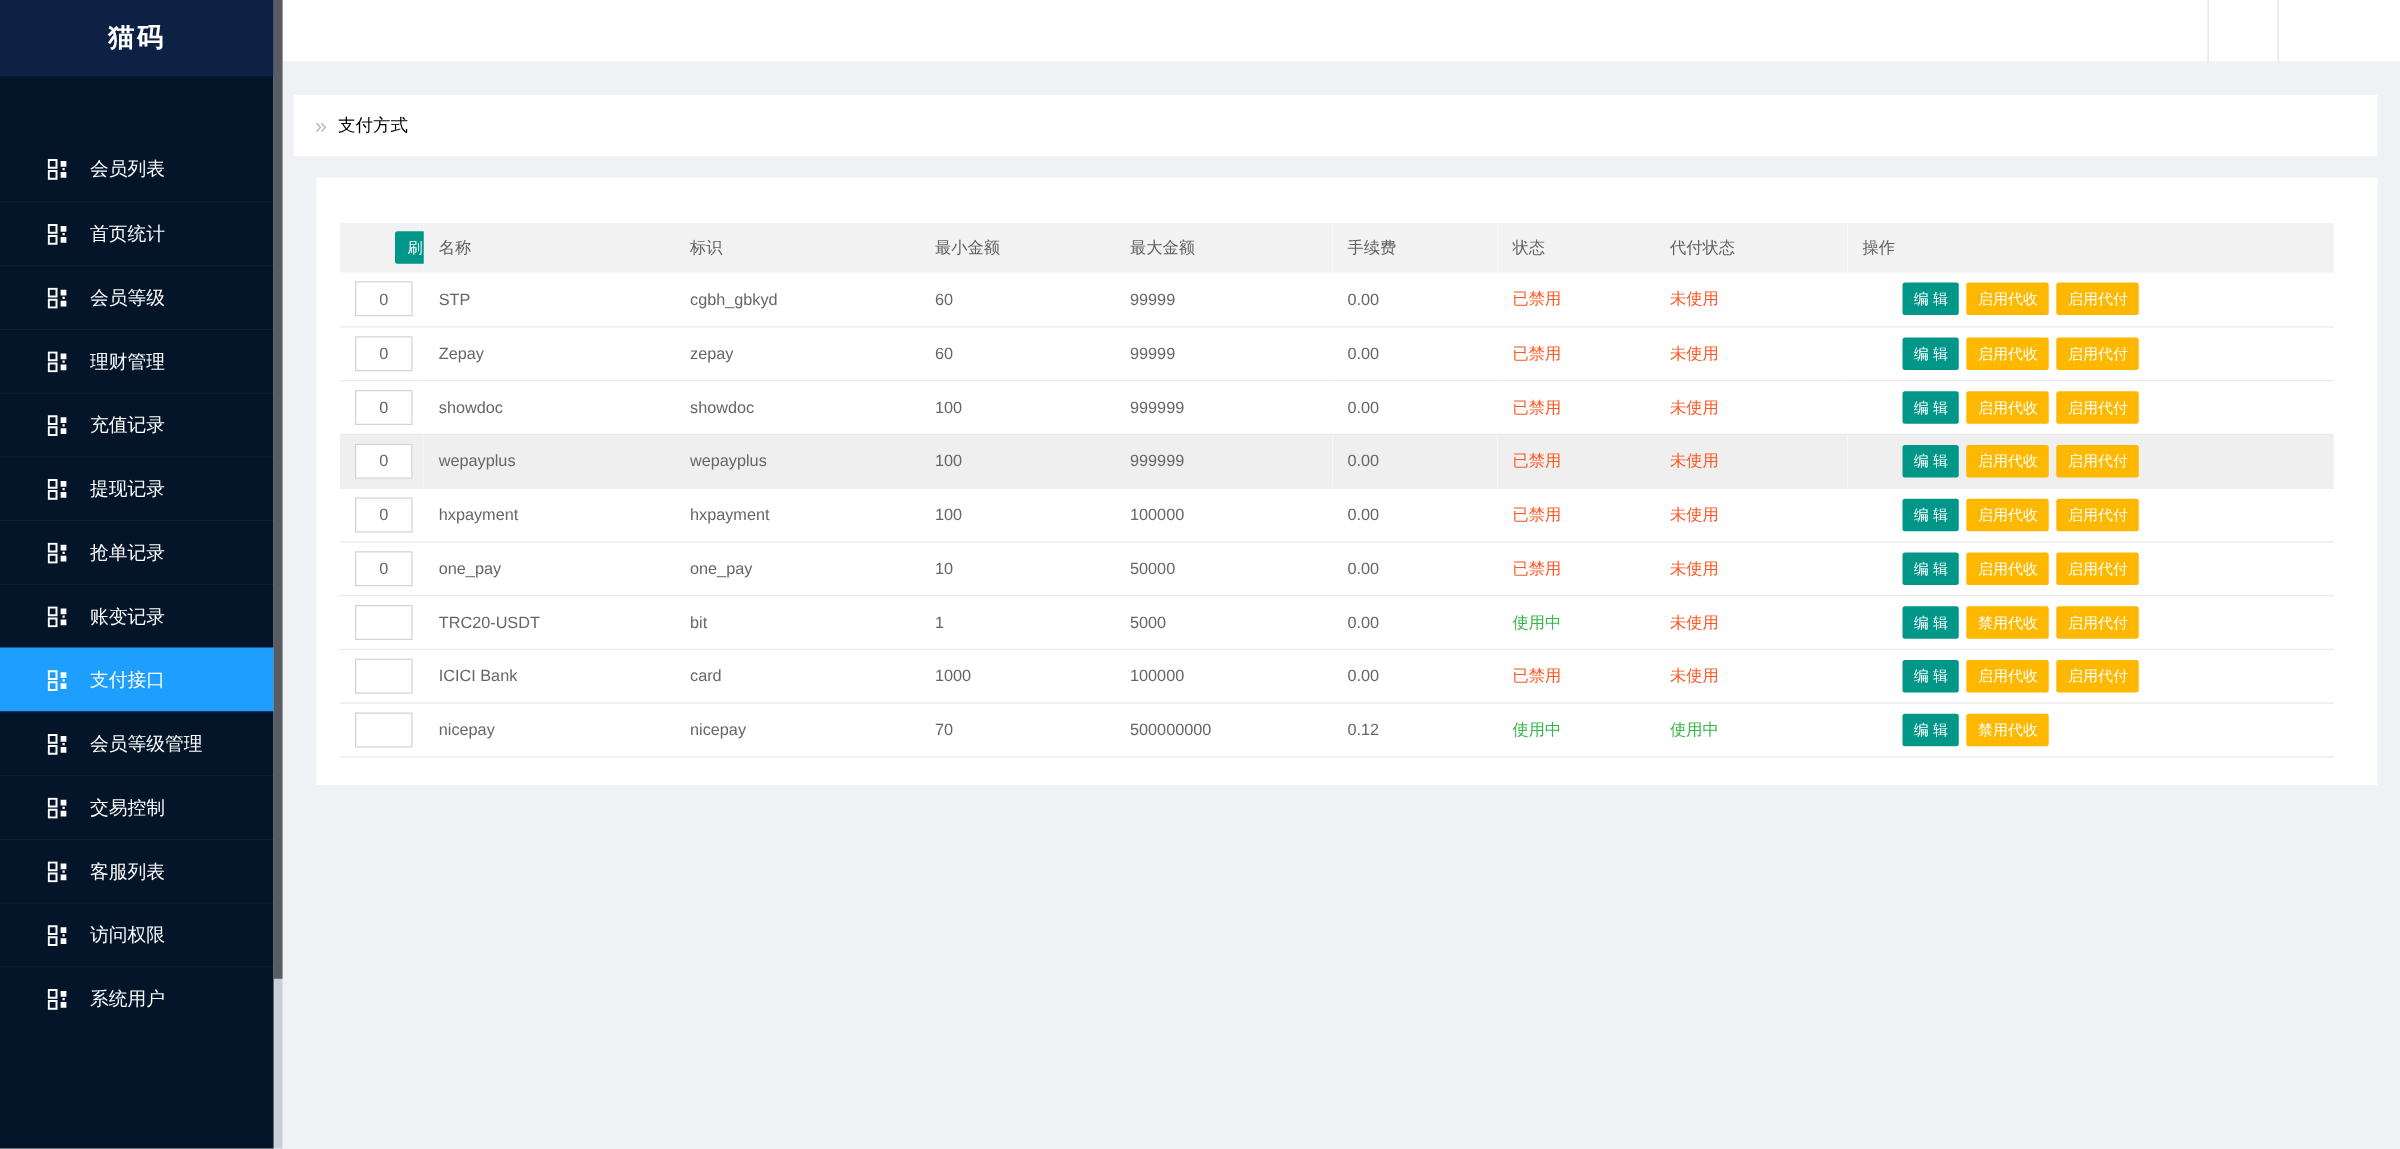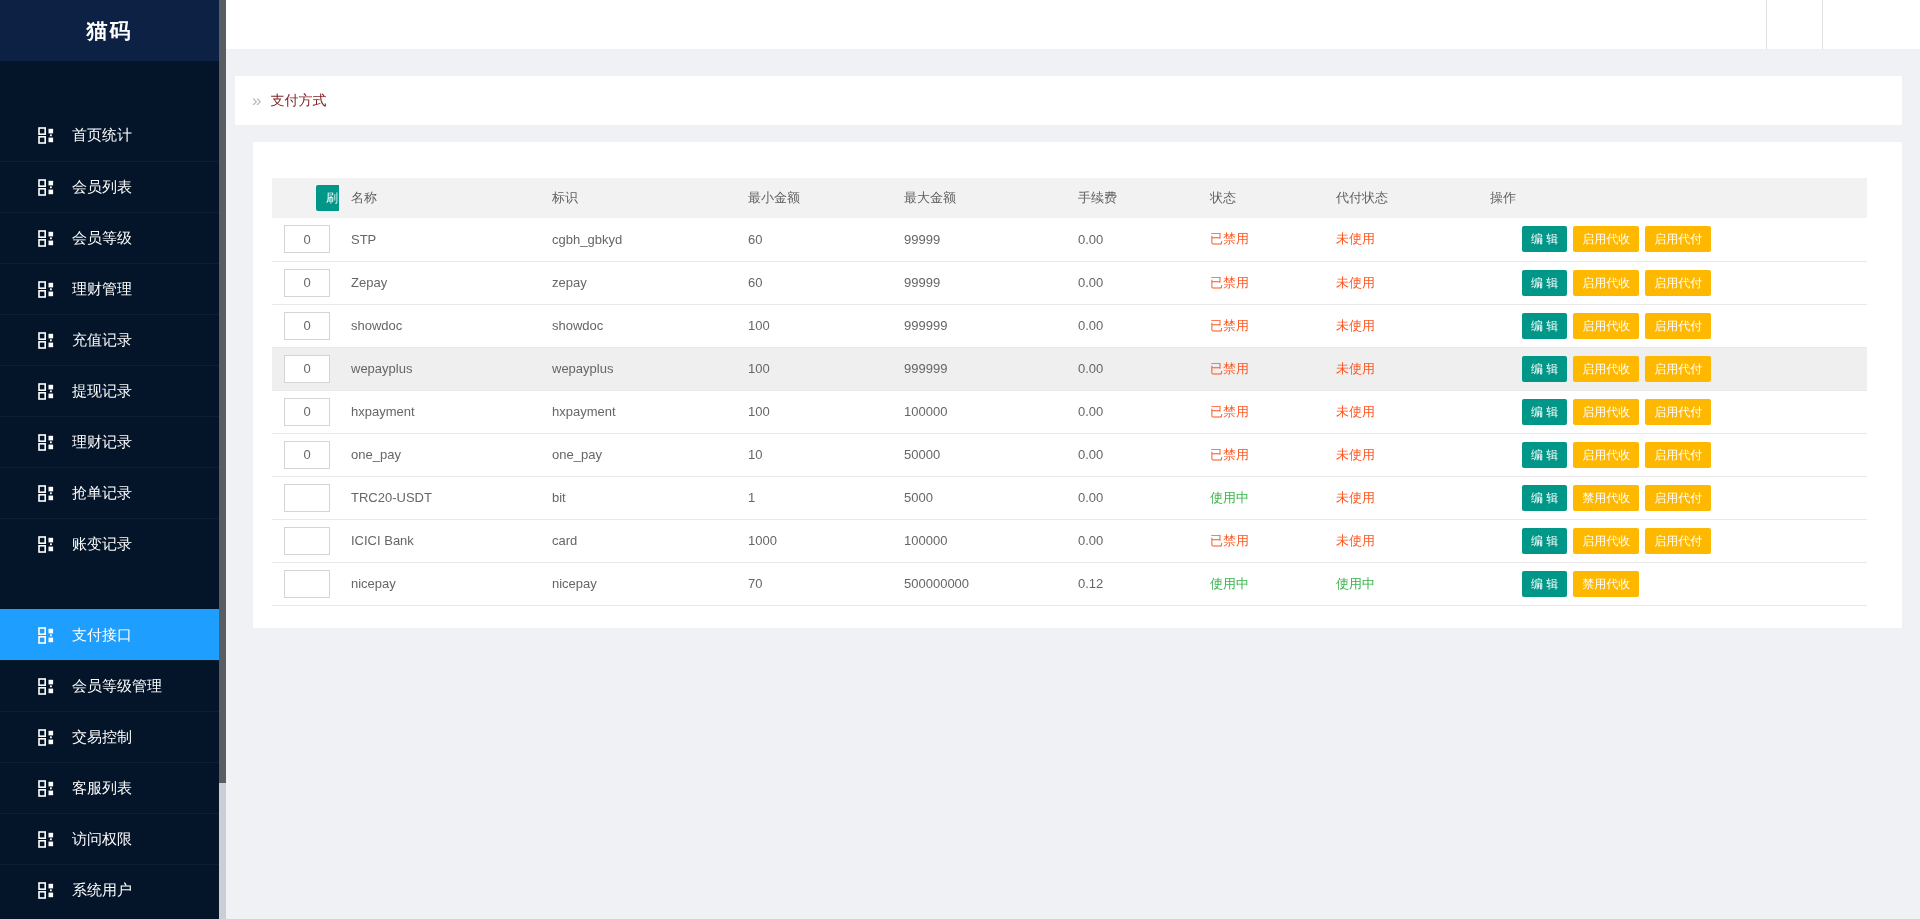--- a/index.html
+++ b/index.html
@@ -9,37 +9,37 @@
 
   
   .sidebar { position:absolute; left:0; top:0; width:219px; height:919px; background:#04152a; z-index:3; }
   .logo { height:61px; line-height:61px; text-align:center; background:#0d2145;
     color:#ffffff; font-size:21px; font-weight:bold; letter-spacing:2px; }
   .menu { padding-top:49px; }
   .menu-item { height:51px; display:flex; align-items:center; padding-left:38px;
     color:#fdfdfd; font-size:15px; cursor:pointer; border-top:1px solid rgba(255,255,255,0.045); }
   .menu-item:first-child { border-top:none; }
   .menu-item .mi-icon { width:17px; height:17px; margin-right:17px; flex:0 0 auto; }
-  .menu-item.active { background:#1E9FFF; border-top-color:transparent;margin-top:40px; }
+  .menu-item.active { background:#1E9FFF; border-top-color:transparent; }
 
   
   .sb-scroll { position:absolute; left:219px; top:0; width:7px; height:919px; background:#c9ced7; z-index:4; }
   .sb-thumb { position:absolute; left:0; top:0; width:7px; height:783px; background:#585d63; }
 
   
   .topbar { position:absolute; left:226px; top:0; right:0; height:50px; background:#ffffff;
     border-bottom:1px solid #f0f0f0; z-index:2; }
   .topbar .divider { position:absolute; top:0; width:1px; height:50px; background:#e2e2e2; }
   .topbar .d1 { right:153px; } .topbar .d2 { right:97px; }
 
   
   .crumb-card { position:absolute; left:235px; top:76px; right:18px; height:49px;
     background:#ffffff; display:flex; align-items:center; padding-left:17px; }
   .crumb-chevron { color:#b8b8b8; font-size:17px; margin-right:9px; }
-  .crumb-title { color:#7f1d1d; font-size:14px; }
+  .crumb-title { color:#000000; font-size:14px; }
 
   
   .table-card { position:absolute; left:253px; top:142px; right:18px; height:486px;
     background:#ffffff; padding:36px 35px 0 19px; overflow:hidden; }
   table.pay { width:100%; border-collapse:collapse; table-layout:fixed; }
   table.pay th, table.pay td { text-align:left; padding:0 0 0 12px; font-weight:normal;
     font-size:13px; color:#666; white-space:nowrap; overflow:hidden; }
   table.pay thead tr { height:40px; background:#f2f2f2; }
   table.pay thead th { color:#5f5f5f; }
   table.pay tbody tr { height:43px; border-bottom:1px solid #e9e9e9; background:#ffffff; }
@@ -65,44 +65,44 @@
         <div class="menu-item">
           <span style="display: inline-flex;">
             <svg class="mi-icon" viewBox="0 0 17 17" xmlns="http://www.w3.org/2000/svg">
               <rect x="1" y="1" width="6.2" height="6.2" fill="none" stroke="#fff" stroke-width="1.6"></rect>
               <rect x="1" y="9.8" width="6.2" height="6.2" fill="none" stroke="#fff" stroke-width="1.6"></rect>
               <rect x="10.5" y="1.8" width="4.6" height="4.6" fill="#fff"></rect>
               <rect x="10.5" y="10.6" width="4.6" height="4.6" fill="#fff"></rect>
               <rect x="12" y="7.4" width="1.8" height="1.8" fill="#fff"></rect>
             </svg>
           </span>
+          <span>会员列表</span>
+        </div>
+        <div class="menu-item">
+          <span style="display: inline-flex;">
+            <svg class="mi-icon" viewBox="0 0 17 17" xmlns="http://www.w3.org/2000/svg">
+              <rect x="1" y="1" width="6.2" height="6.2" fill="none" stroke="#fff" stroke-width="1.6"></rect>
+              <rect x="1" y="9.8" width="6.2" height="6.2" fill="none" stroke="#fff" stroke-width="1.6"></rect>
+              <rect x="10.5" y="1.8" width="4.6" height="4.6" fill="#fff"></rect>
+              <rect x="10.5" y="10.6" width="4.6" height="4.6" fill="#fff"></rect>
+              <rect x="12" y="7.4" width="1.8" height="1.8" fill="#fff"></rect>
+            </svg>
+          </span>
           <span>首页统计</span>
         </div>
         <div class="menu-item">
           <span style="display: inline-flex;">
             <svg class="mi-icon" viewBox="0 0 17 17" xmlns="http://www.w3.org/2000/svg">
               <rect x="1" y="1" width="6.2" height="6.2" fill="none" stroke="#fff" stroke-width="1.6"></rect>
               <rect x="1" y="9.8" width="6.2" height="6.2" fill="none" stroke="#fff" stroke-width="1.6"></rect>
               <rect x="10.5" y="1.8" width="4.6" height="4.6" fill="#fff"></rect>
               <rect x="10.5" y="10.6" width="4.6" height="4.6" fill="#fff"></rect>
               <rect x="12" y="7.4" width="1.8" height="1.8" fill="#fff"></rect>
             </svg>
           </span>
-          <span>会员列表</span>
-        </div>
-        <div class="menu-item">
-          <span style="display: inline-flex;">
-            <svg class="mi-icon" viewBox="0 0 17 17" xmlns="http://www.w3.org/2000/svg">
-              <rect x="1" y="1" width="6.2" height="6.2" fill="none" stroke="#fff" stroke-width="1.6"></rect>
-              <rect x="1" y="9.8" width="6.2" height="6.2" fill="none" stroke="#fff" stroke-width="1.6"></rect>
-              <rect x="10.5" y="1.8" width="4.6" height="4.6" fill="#fff"></rect>
-              <rect x="10.5" y="10.6" width="4.6" height="4.6" fill="#fff"></rect>
-              <rect x="12" y="7.4" width="1.8" height="1.8" fill="#fff"></rect>
-            </svg>
-          </span>
           <span>会员等级</span>
         </div>
         <div class="menu-item">
           <span style="display: inline-flex;">
             <svg class="mi-icon" viewBox="0 0 17 17" xmlns="http://www.w3.org/2000/svg">
               <rect x="1" y="1" width="6.2" height="6.2" fill="none" stroke="#fff" stroke-width="1.6"></rect>
               <rect x="1" y="9.8" width="6.2" height="6.2" fill="none" stroke="#fff" stroke-width="1.6"></rect>
               <rect x="10.5" y="1.8" width="4.6" height="4.6" fill="#fff"></rect>
               <rect x="10.5" y="10.6" width="4.6" height="4.6" fill="#fff"></rect>
               <rect x="12" y="7.4" width="1.8" height="1.8" fill="#fff"></rect>
@@ -126,32 +126,20 @@
           <span style="display: inline-flex;">
             <svg class="mi-icon" viewBox="0 0 17 17" xmlns="http://www.w3.org/2000/svg">
               <rect x="1" y="1" width="6.2" height="6.2" fill="none" stroke="#fff" stroke-width="1.6"></rect>
               <rect x="1" y="9.8" width="6.2" height="6.2" fill="none" stroke="#fff" stroke-width="1.6"></rect>
               <rect x="10.5" y="1.8" width="4.6" height="4.6" fill="#fff"></rect>
               <rect x="10.5" y="10.6" width="4.6" height="4.6" fill="#fff"></rect>
               <rect x="12" y="7.4" width="1.8" height="1.8" fill="#fff"></rect>
             </svg>
           </span>
           <span>提现记录</span>
-        </div>
-        <div class="menu-item">
-          <span style="display: inline-flex;">
-            <svg class="mi-icon" viewBox="0 0 17 17" xmlns="http://www.w3.org/2000/svg">
-              <rect x="1" y="1" width="6.2" height="6.2" fill="none" stroke="#fff" stroke-width="1.6"></rect>
-              <rect x="1" y="9.8" width="6.2" height="6.2" fill="none" stroke="#fff" stroke-width="1.6"></rect>
-              <rect x="10.5" y="1.8" width="4.6" height="4.6" fill="#fff"></rect>
-              <rect x="10.5" y="10.6" width="4.6" height="4.6" fill="#fff"></rect>
-              <rect x="12" y="7.4" width="1.8" height="1.8" fill="#fff"></rect>
-            </svg>
-          </span>
-          <span>理财记录</span>
         </div>
         <div class="menu-item">
           <span style="display: inline-flex;">
             <svg class="mi-icon" viewBox="0 0 17 17" xmlns="http://www.w3.org/2000/svg">
               <rect x="1" y="1" width="6.2" height="6.2" fill="none" stroke="#fff" stroke-width="1.6"></rect>
               <rect x="1" y="9.8" width="6.2" height="6.2" fill="none" stroke="#fff" stroke-width="1.6"></rect>
               <rect x="10.5" y="1.8" width="4.6" height="4.6" fill="#fff"></rect>
               <rect x="10.5" y="10.6" width="4.6" height="4.6" fill="#fff"></rect>
               <rect x="12" y="7.4" width="1.8" height="1.8" fill="#fff"></rect>
             </svg>

